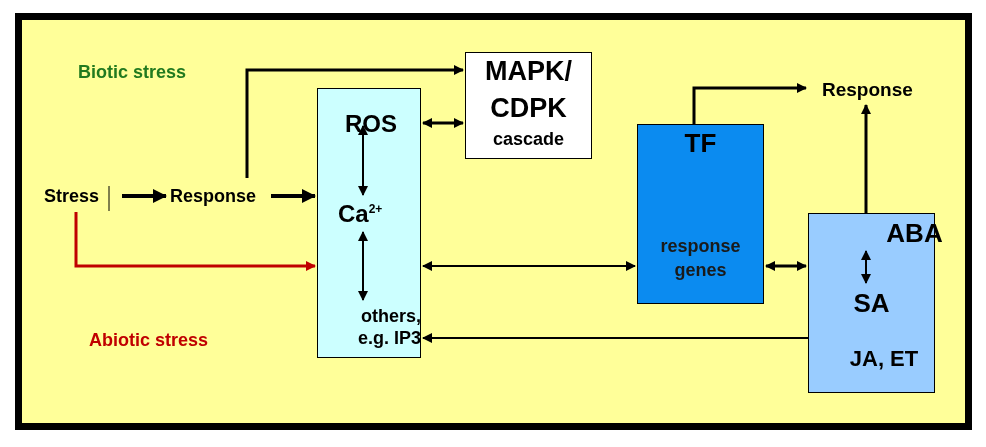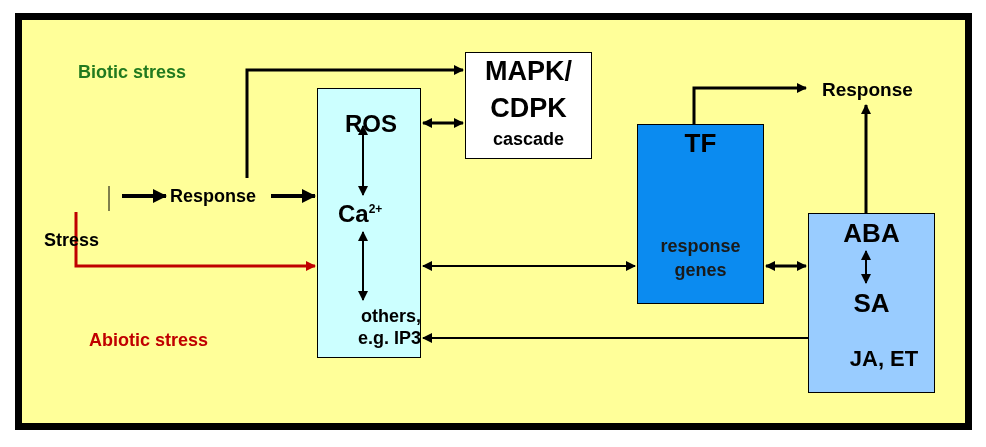--- a/index.html
+++ b/index.html
@@ -60,34 +60,34 @@
 
   <polyline points="694,124 694,88 806,88" fill="none" stroke="#000" stroke-width="3" marker-end="url(#ah)"></polyline>
 
   <line x1="866" y1="213" x2="866" y2="105" stroke="#000" stroke-width="3" marker-end="url(#ah)"></line>
 
   <line x1="866" y1="251" x2="866" y2="283" stroke="#000" stroke-width="2" marker-start="url(#ahs)" marker-end="url(#ah)"></line>
 </svg>
 
 <div class="lbl" style="left:78px;top:62px;font-size:18px;color:#217a1f;">Biotic stress</div>
 <div class="lbl" style="left:89px;top:330px;font-size:18px;color:#c00000;">Abiotic stress</div>
-<div class="lbl" style="left:44px;top:186px;font-size:18px;color:#000;margin-top:44px;">Stress</div>
+<div class="lbl" style="left:44px;top:186px;font-size:18px;color:#000;">Stress</div>
 <div class="lbl" style="left:170px;top:186px;font-size:18px;color:#000;">Response</div>
 <div class="lbl" style="left:822px;top:79px;font-size:19px;color:#000;">Response</div>
 
 <div class="lbl" style="left:333px;top:110px;font-size:24px;width:64px;text-align:right;">ROS</div>
 <div class="lbl" style="left:338px;top:200px;font-size:24px;">
   <span>Ca</span><sup>2+</sup>
 </div>
 <div class="lbl" style="left:317px;top:306px;width:104px;text-align:right;font-size:18px;">others,</div>
 <div class="lbl" style="left:317px;top:328px;width:104px;text-align:right;font-size:18px;">e.g. IP3</div>
 
 <div class="lbl" style="left:465px;top:56px;width:127px;text-align:center;font-size:27px;">MAPK/</div>
 <div class="lbl" style="left:465px;top:93px;width:127px;text-align:center;font-size:27px;">CDPK</div>
 <div class="lbl" style="left:465px;top:129px;width:127px;text-align:center;font-size:18px;">cascade</div>
 
 <div class="lbl" style="left:637px;top:128px;width:127px;text-align:center;font-size:26px;">TF</div>
 <div class="lbl" style="left:637px;top:236px;width:127px;text-align:center;font-size:18px;color:#1a1a1a;">response</div>
 <div class="lbl" style="left:637px;top:260px;width:127px;text-align:center;font-size:18px;color:#1a1a1a;">genes</div>
 
-<div class="lbl" style="left:808px;top:218px;width:127px;text-align:center;font-size:26px;">ABA</div>
+<div class="lbl" style="left:808px;top:218px;width:127px;text-align:center;font-size:26px;padding-left:43px;">ABA</div>
 <div class="lbl" style="left:808px;top:288px;width:127px;text-align:center;font-size:26px;">SA</div>
 <div class="lbl" style="left:808px;top:346px;width:152px;text-align:center;font-size:22px;">JA, ET</div>
 
 </body></html>

